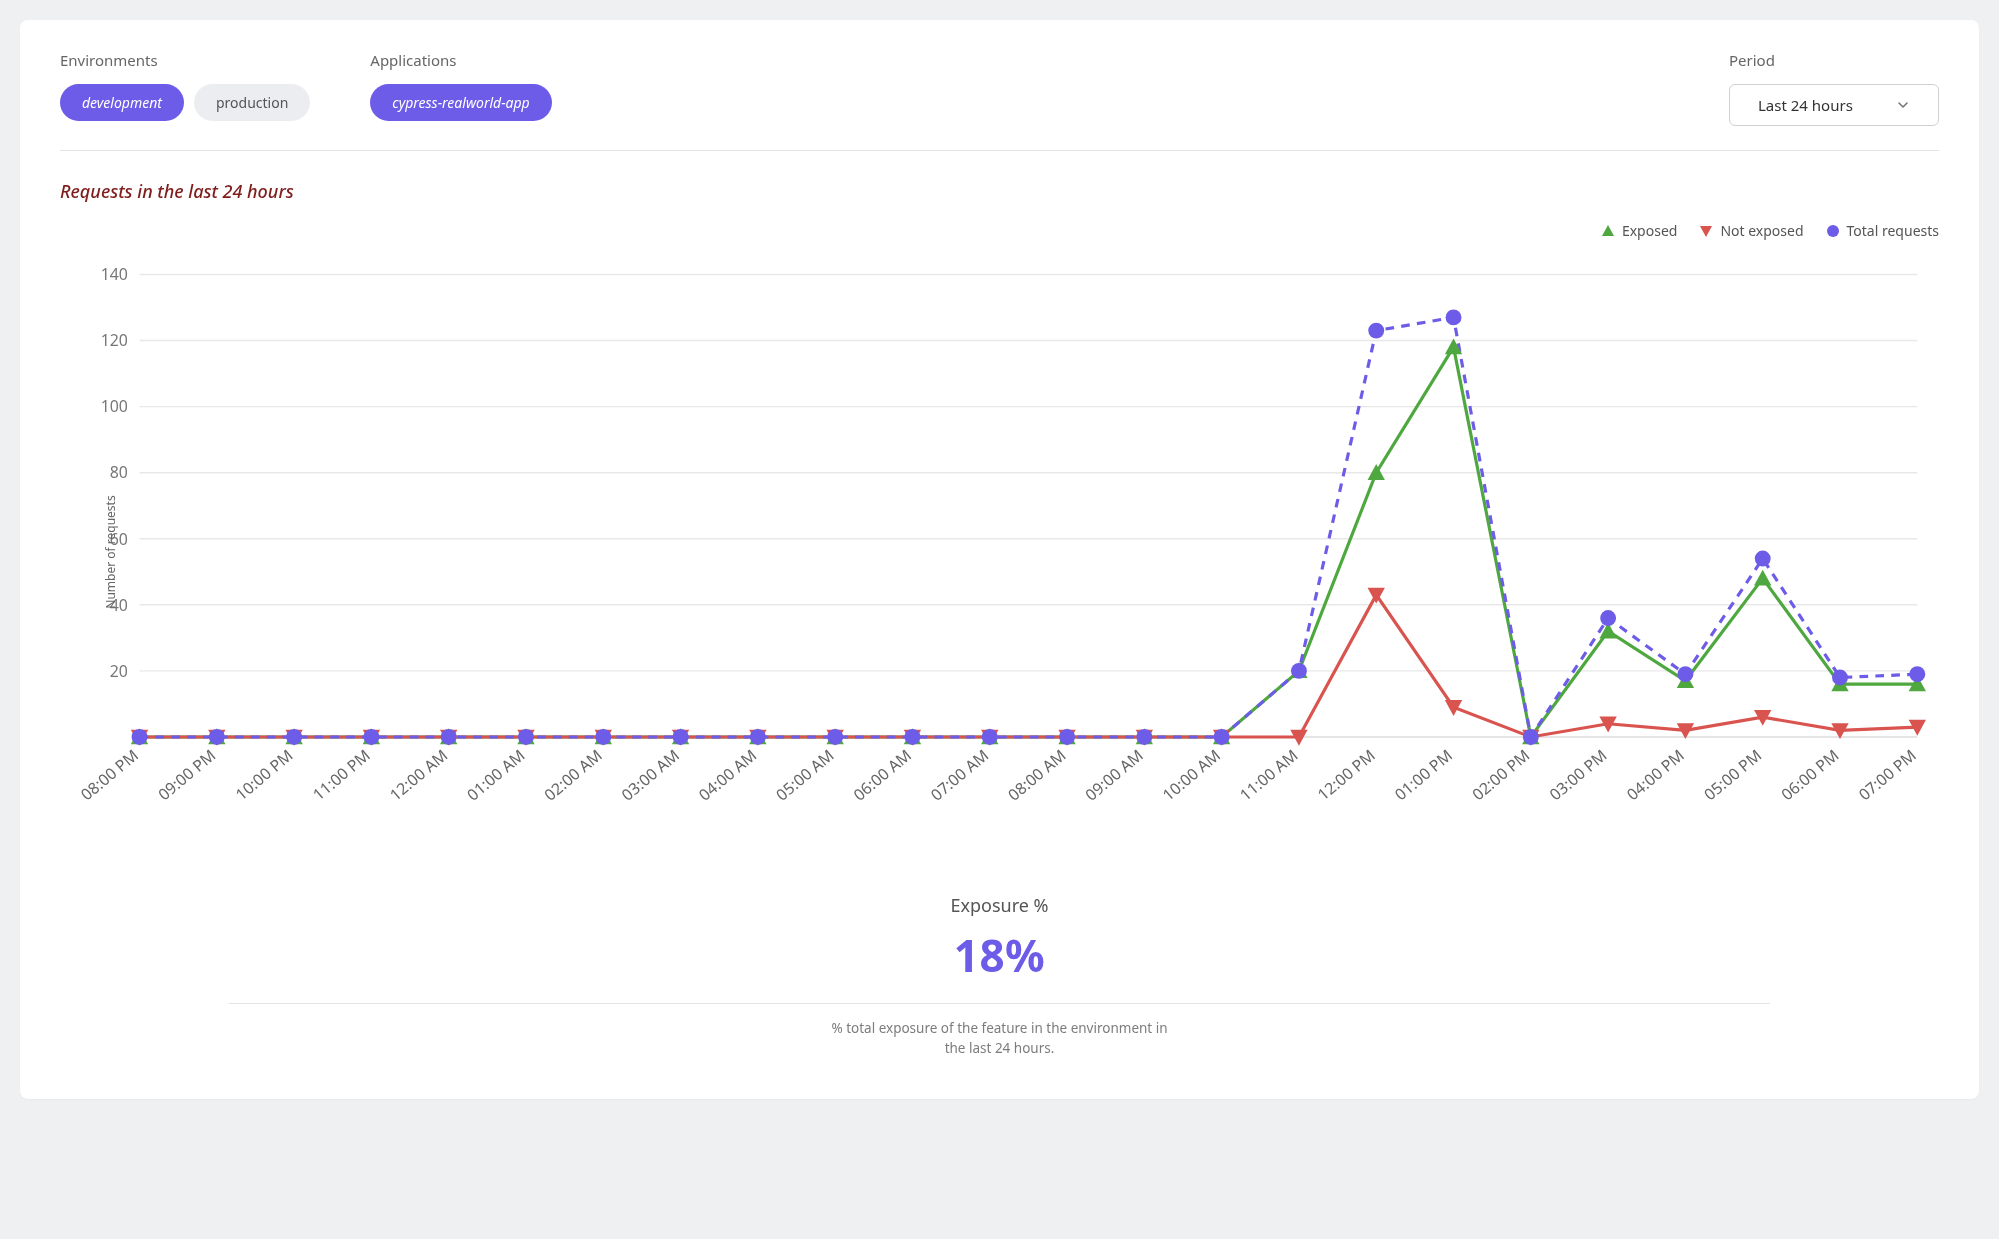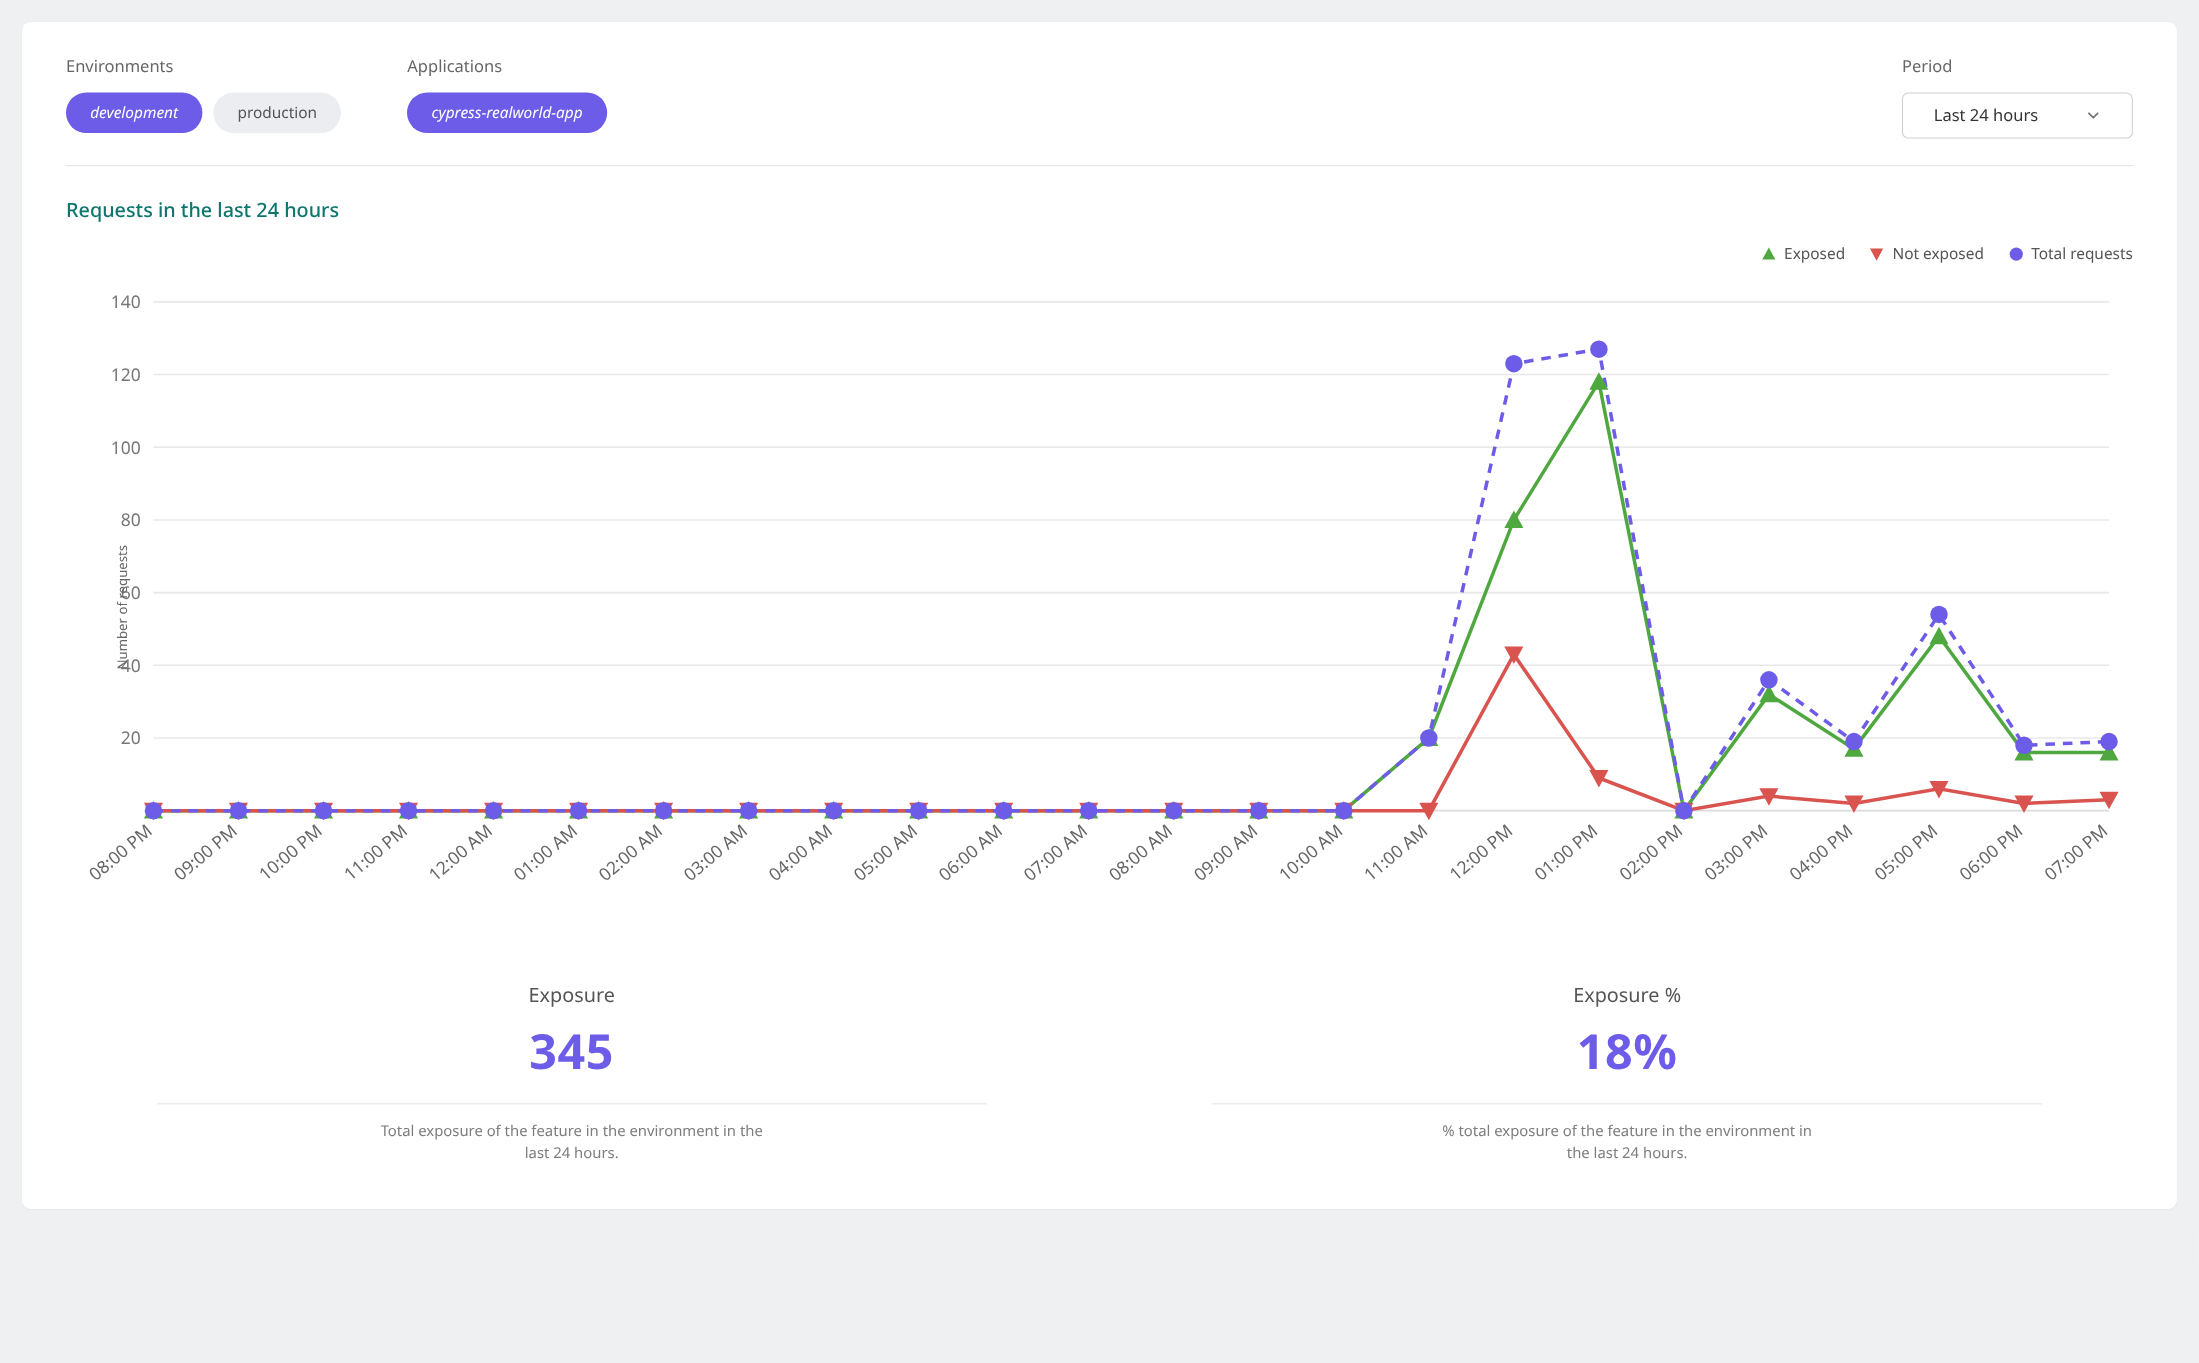--- a/index.html
+++ b/index.html
@@ -20,21 +20,21 @@
 .filters{display:flex;gap:60px;align-items:flex-start;padding-bottom:24px;border-bottom:1px solid var(--border);}
 .filter-group{display:flex;flex-direction:column;gap:14px;}
 .filter-group.right{margin-left:auto;min-width:210px;}
 .filter-label{font-size:15px;color:var(--label);}
 .chips{display:flex;gap:10px;}
 .chip{padding:9px 22px;border-radius:999px;font-size:14px;cursor:pointer;white-space:nowrap;}
 .chip.active{background:var(--purple);color:#fff;font-style:italic;}
 .chip.inactive{background:var(--chip-gray);color:#555;}
 .select{border:1px solid #d0d0d0;border-radius:6px;padding:10px 28px;display:flex;align-items:center;justify-content:space-between;gap:10px;font-size:15px;cursor:pointer;background:#fff;color:#333;}
 .select svg{flex:none;}
-.section-title{font-size:18px;color:#0f766e;margin:28px 0 18px 0;font-weight:500;}
+.section-title{font-size:18px;color:#7f1d1d;margin:28px 0 18px 0;font-weight:500;font-style:italic;}
 .chart-wrap{position:relative;}
 .legend{display:flex;justify-content:flex-end;gap:22px;font-size:14px;color:#555;margin-bottom:20px;}
 .legend-item{display:flex;align-items:center;gap:7px;}
 .ylabel{position:absolute;left:-6px;top:50%;transform:translateY(-50%) rotate(-90deg);transform-origin:center;font-size:12px;color:#666;}
 svg text{font-family:inherit;}
 .stats{display:flex;gap:40px;margin-top:50px;}
 .stat{flex:1;text-align:center;display:flex;flex-direction:column;align-items:center;}
 .stat-title{font-size:18px;color:#555;margin-bottom:8px;}
 .stat-value{font-size:44px;font-weight:700;color:var(--purple);letter-spacing:0.5px;}
 .stat-rule{width:82%;border:none;border-top:1px solid var(--border);margin:18px 0 14px 0;}
@@ -209,26 +209,20 @@
           <circle cx="1124.5652173913043" cy="286.57142857142856" r="5.5" fill="#6C5CE7"></circle>
           <circle cx="1178.0434782608695" cy="206.57142857142858" r="5.5" fill="#6C5CE7"></circle>
           <circle cx="1231.5217391304348" cy="288.8571428571429" r="5.5" fill="#6C5CE7"></circle>
           <circle cx="1285" cy="286.57142857142856" r="5.5" fill="#6C5CE7"></circle>
         </svg>
     </div>
   </div>
 
   <div class="stats" id="stats-row">
       <div class="stat">
-        <div class="stat-title">Exposure</div>
-        <div class="stat-value">345</div>
-        <hr class="stat-rule">
-        <div class="stat-desc">Total exposure of the feature in the environment in the last 24 hours.</div>
-      </div>
-      <div class="stat">
         <div class="stat-title">Exposure %</div>
         <div class="stat-value">18%</div>
         <hr class="stat-rule">
         <div class="stat-desc">% total exposure of the feature in the environment in the last 24 hours.</div>
       </div>
     </div>
 
 </div>
 
 </body></html>

